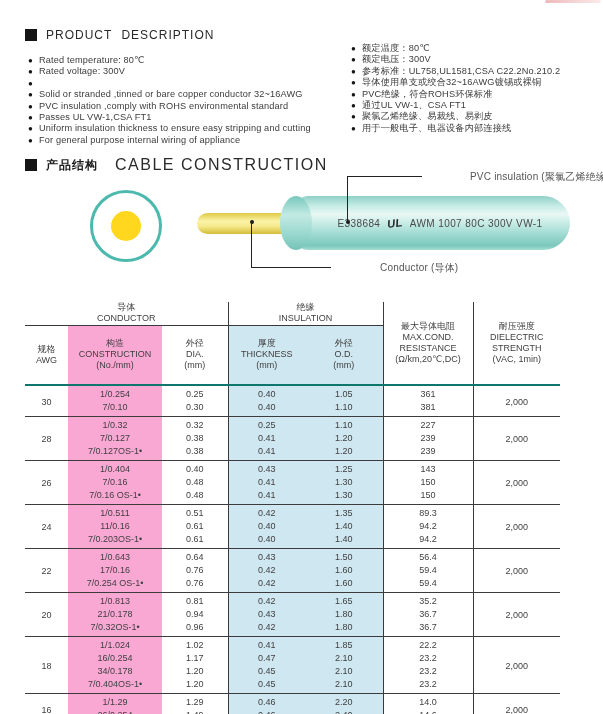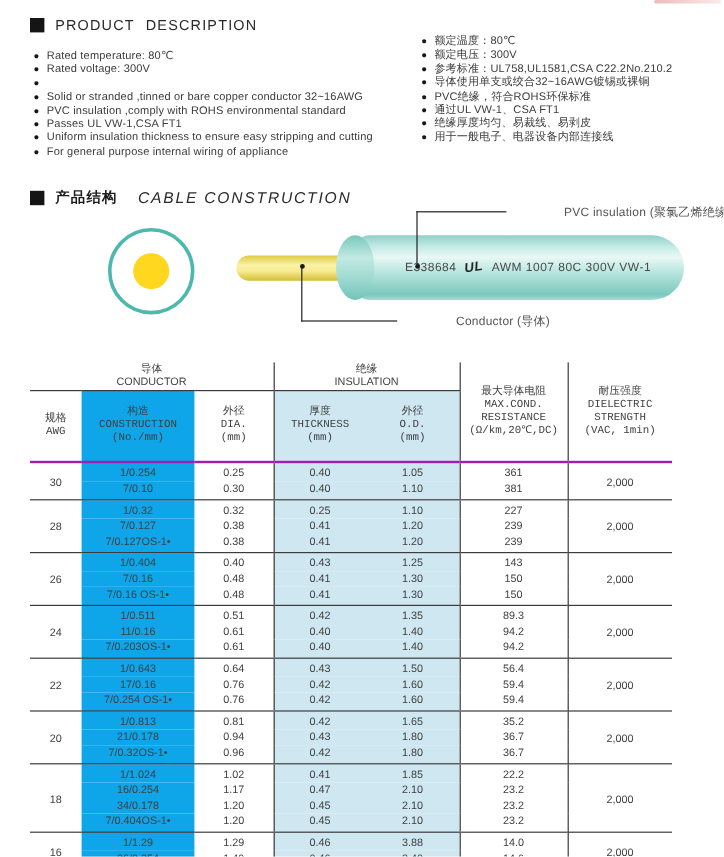--- a/index.html
+++ b/index.html
@@ -8,24 +8,24 @@
 
   
   .artifact{position:absolute;right:2px;top:0;width:56px;height:3px;
             background:linear-gradient(90deg,rgba(225,130,130,.55),rgba(240,170,170,.25));border-radius:2px;}
 
   
   .sec-title{display:flex;align-items:center;gap:9px;}
   .sq{width:12px;height:12px;background:#151515;flex:0 0 auto;}
   .sec-title .t-en{font-size:12px;color:#2a2a2a;letter-spacing:1px;word-spacing:5px;}
   .sec-title .t-zh{font-size:12px;color:#1c1c1c;font-weight:bold;letter-spacing:1px;}
-  .sec-title .t-en2{font-size:13px;color:#2a2a2a;letter-spacing:1.5px;margin-left:8px;font-style:italic;}
+  .sec-title .t-en2{font-size:16px;color:#2a2a2a;letter-spacing:1.5px;margin-left:8px;}
 
   
-  .desc{position:absolute;}
+  .desc{position:absolute;margin-top:14px;}
   .desc-left{left:25px;top:14px;width:318px;}
   .desc-right{left:348px;top:16px;width:252px;}
   ul.bullets{list-style:none;margin:13px 0 0 0;padding:0 0 0 3px;}
   ul.bullets li{display:flex;gap:6px;font-size:9.2px;line-height:11.4px;color:#3b3b3b;letter-spacing:.15px;}
   ul.bullets .dot{font-size:8px;line-height:11.4px;color:#151515;flex:0 0 auto;}
 
   
   .cons-header{position:absolute;left:25px;top:156px;}
   .ring{position:absolute;left:90px;top:190px;width:66px;height:66px;border:3.5px solid #4cb9ad;
         border-radius:50%;background:#fff;display:flex;align-items:center;justify-content:center;}
@@ -48,22 +48,22 @@
   .spec-wrap{position:absolute;left:25px;top:302px;}
   table.spec{border-collapse:collapse;table-layout:fixed;width:535px;font-size:9px;color:#3f3f3f;}
   table.spec td{padding:0;text-align:center;vertical-align:middle;}
   thead td{line-height:11px;}
   thead .gh{border-bottom:1.5px solid #3a3a3a;}
   thead .hline{line-height:11px;}
   .r1{height:23px;} .r2{height:60px;}
   .vA{border-left:1.7px solid #3a3a3a;}
   .vB{border-left:1.7px solid #3a3a3a;}
   .vC{border-left:1.7px solid #3a3a3a;}
-  .hb{border-bottom:2px solid #a21caf;font-family:Liberation Mono, monospace;}
-  .bg-y{background:#0ea5e9;}
+  .hb{border-bottom:2px solid #0f766e;}
+  .bg-y{background:#f9a8d4;}
   .bg-b{background:#cfe7f0;}
   .tall{vertical-align:bottom;padding-bottom:4px;}
   tbody td{line-height:13px;}
   tbody tr.gfirst td{padding-top:2px;}
   tbody tr.glast td{padding-bottom:2px;}
   tbody td.sep{border-bottom:1.5px solid #3c3c3c;}
 </style>
 </head>
 <body>
 
@@ -132,21 +132,21 @@
         <li>
           <span class="dot">●</span>
           <span>PVC绝缘，符合ROHS环保标准</span>
         </li>
         <li>
           <span class="dot">●</span>
           <span>通过UL VW-1、CSA FT1</span>
         </li>
         <li>
           <span class="dot">●</span>
-          <span>绝缘厚度均匀、易裁线、易剥皮</span>
+          <span>聚氯乙烯绝缘、易裁线、易剥皮</span>
         </li>
         <li>
           <span class="dot">●</span>
           <span>用于一般电子、电器设备内部连接线</span>
         </li>
       </ul>
   </section>
 
   <div class="sec-title cons-header">
     <span class="sq"></span>
@@ -397,21 +397,21 @@
             <td class=" sep">1.20</td>
             <td class="bg-b vA sep">0.45</td>
             <td class="bg-b sep">2.10</td>
             <td class="vB sep">23.2</td>
           </tr>
           <tr class="gfirst ">
             <td class="sep" rowspan="2">16</td>
             <td class="bg-y">1/1.29</td>
             <td>1.29</td>
             <td class="bg-b vA">0.46</td>
-            <td class="bg-b">3.88</td>
+            <td class="bg-b">2.20</td>
             <td class="vB">14.0</td>
             <td class="vC sep" rowspan="2">2,000</td>
           </tr>
           <tr class="glast">
             <td class="bg-y sep">26/0.254</td>
             <td class=" sep">1.49</td>
             <td class="bg-b vA sep">0.46</td>
             <td class="bg-b sep">2.40</td>
             <td class="vB sep">14.6</td>
           </tr>

